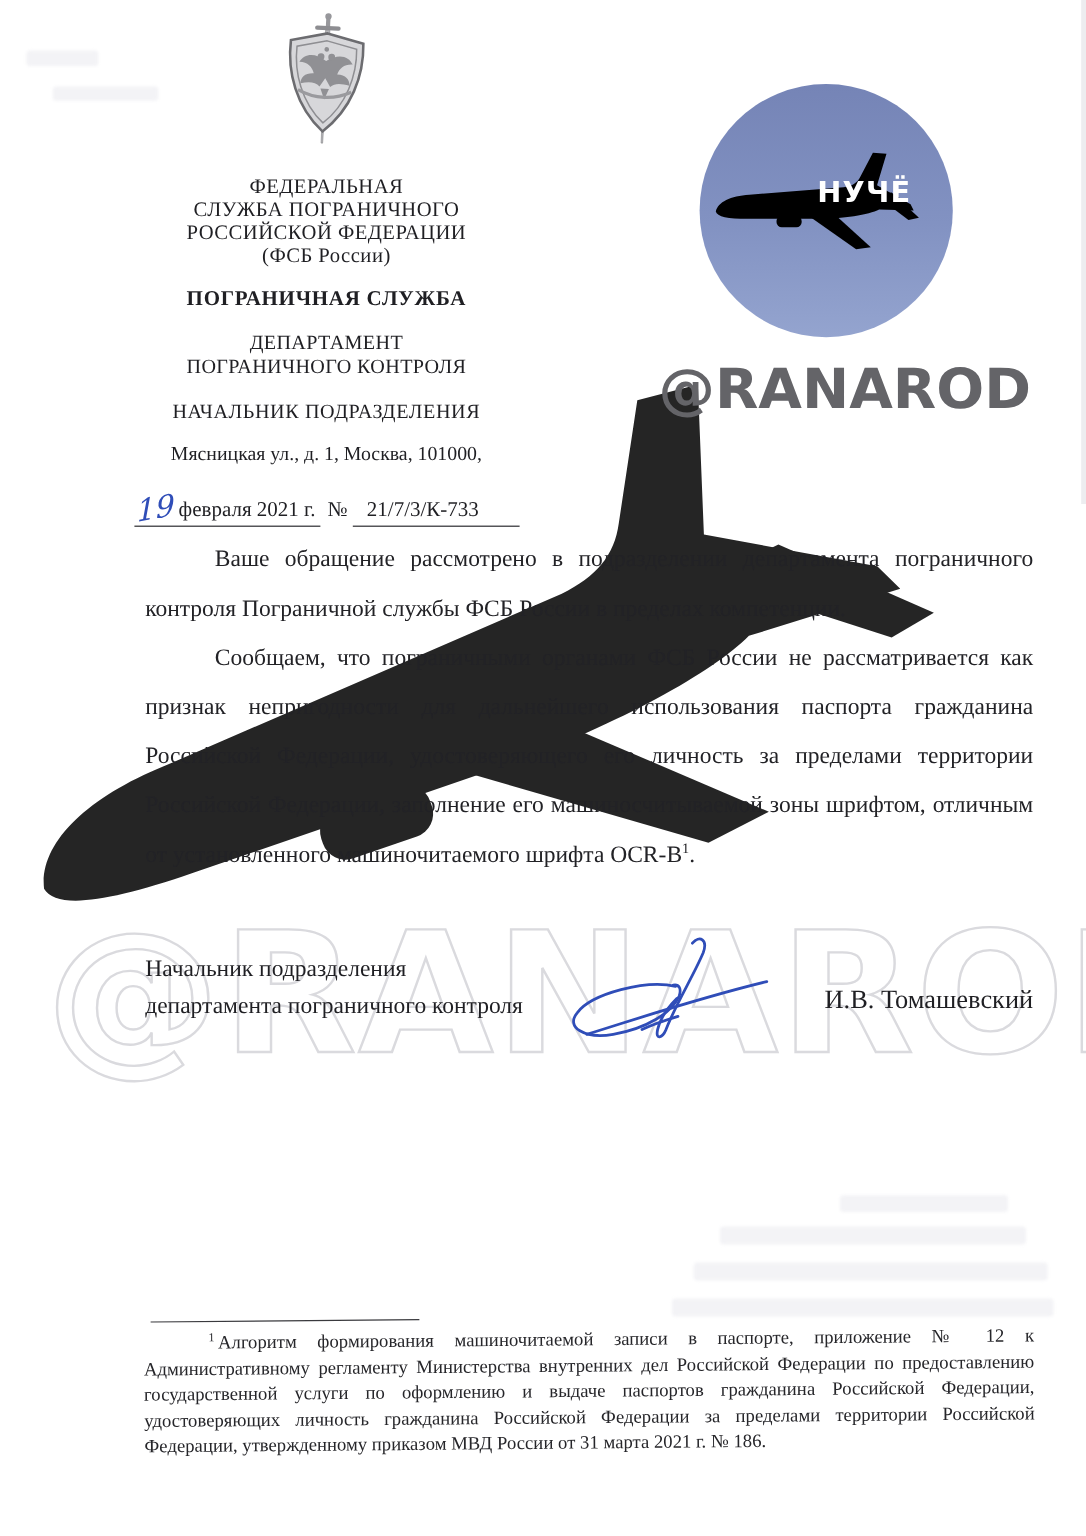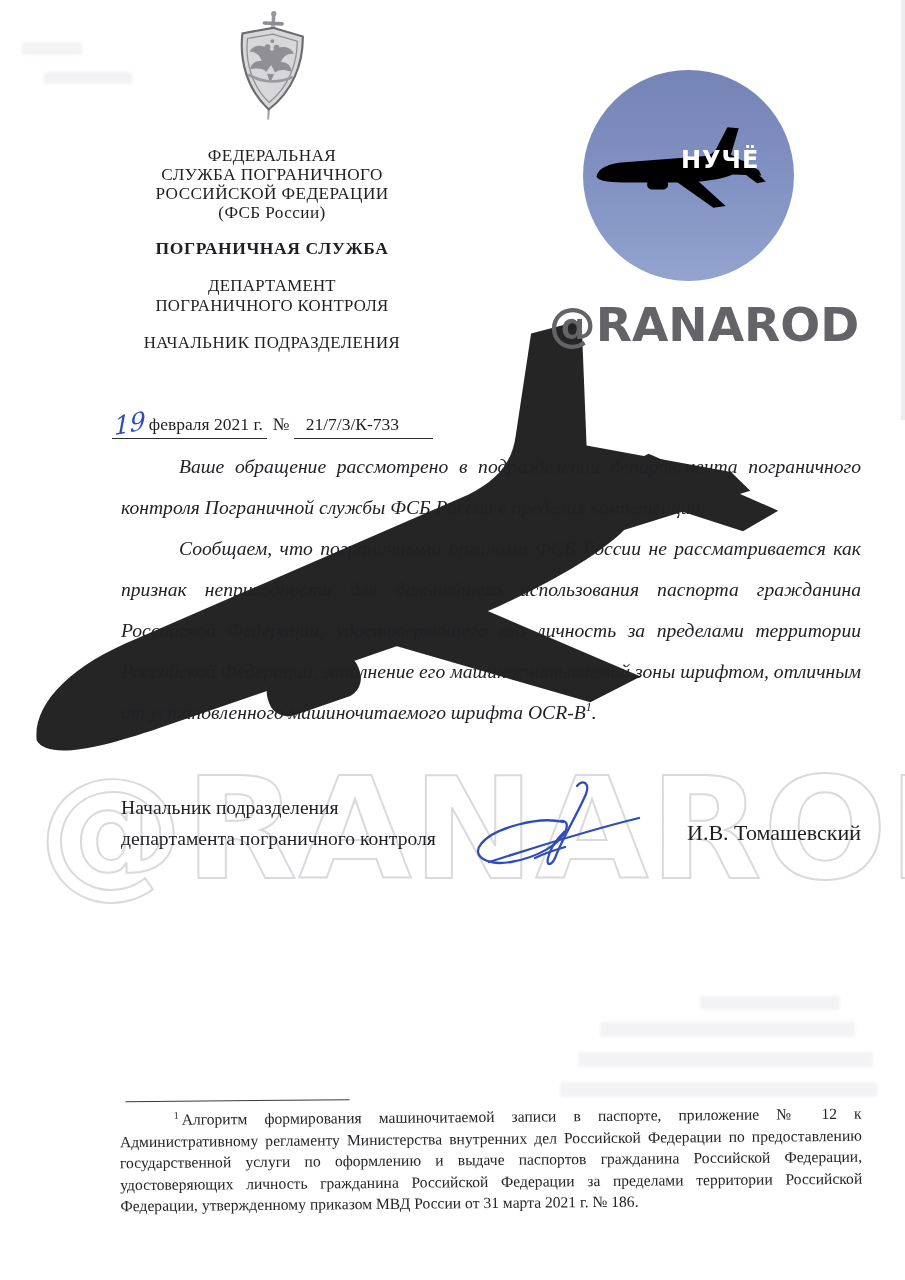--- a/index.html
+++ b/index.html
@@ -37,21 +37,21 @@
   .dateline{position:absolute;left:112px;top:386px;width:380px;font-size:17.5px;z-index:1;white-space:nowrap;}
   .hand-day{display:inline-block;font-family:"DejaVu Serif",serif;font-style:italic;
     color:#2f4db8;font-size:25px;line-height:18px;transform:rotate(-10deg) skewX(-10deg);
     margin-right:3px;vertical-align:-2px;}
   .u-date{display:inline-block;border-bottom:1.6px solid #2c2c30;padding:0 4px 3px 2px;}
   .num-sign{margin:0 4px 0 6px;}
   .u-num{display:inline-block;border-bottom:1.6px solid #2c2c30;padding:0 34px 3px 12px;margin-top:28px;}
   
   .body-text{position:absolute;left:121px;top:446px;width:740px;z-index:1;}
   .body-text p{margin:0;text-indent:58px;text-align:justify;
-    font-size:19.6px;line-height:41px;color:#222226;font-style:italic;}
+    font-size:19.6px;line-height:41px;color:#222226;}
   .body-text sup{font-size:12px;line-height:0;}
   
   .sig-block{position:absolute;left:121px;top:792px;width:740px;z-index:1;}
   .sig-pos{font-size:19.6px;line-height:31px;}
   .sig-name{position:absolute;right:0;top:28px;font-size:22px;}
   .sig-svg{position:absolute;left:338px;top:-22px;width:200px;height:115px;}
   .sig-svg path{fill:none;stroke:#2f4db8;stroke-width:2.3;stroke-linecap:round;}
   
   .footnote{position:absolute;left:120px;top:1098px;width:742px;z-index:1;transform:rotate(-.5deg);}
   .fn-rule{width:224px;border-top:1.9px solid #3a3a3e;margin:0 0 7px 6px;}
@@ -119,20 +119,21 @@
     <div class="org-line">СЛУЖБА ПОГРАНИЧНОГО</div>
     <div class="org-line">РОССИЙСКОЙ ФЕДЕРАЦИИ</div>
     <div class="org-line">(ФСБ России)</div>
     <div class="service-line">ПОГРАНИЧНАЯ СЛУЖБА</div>
     <div class="dept-block">
       <div class="dept-line">ДЕПАРТАМЕНТ</div>
       <div class="dept-line">ПОГРАНИЧНОГО КОНТРОЛЯ</div>
     </div>
     <div class="position-line">НАЧАЛЬНИК ПОДРАЗДЕЛЕНИЯ</div>
     <div class="addr-block">
+      <div class="addr-line">Мясницкая ул., д. 1, Москва, 101000,</div>
     </div>
   </div>
 
   <div class="dateline">
     <span class="u-date"><span class="hand-day">19</span><span>февраля 2021 г.</span></span><span class="num-sign">№</span><span class="u-num">21/7/3/К-733</span>
   </div>
 
   <div class="body-text">
     <p>Ваше обращение рассмотрено в подразделении департамента пограничного контроля Пограничной службы ФСБ России в пределах компетенции.</p>
     <p><span>Сообщаем, что пограничными органами ФСБ России не рассматривается как признак непригодности для дальнейшего использования паспорта гражданина Российской Федерации, удостоверяющего его личность за пределами территории Российской Федерации, заполнение его машиносчитываемой зоны шрифтом, отличным от установленного машиночитаемого шрифта OCR-B</span><sup>1</sup><span>.</span></p>

